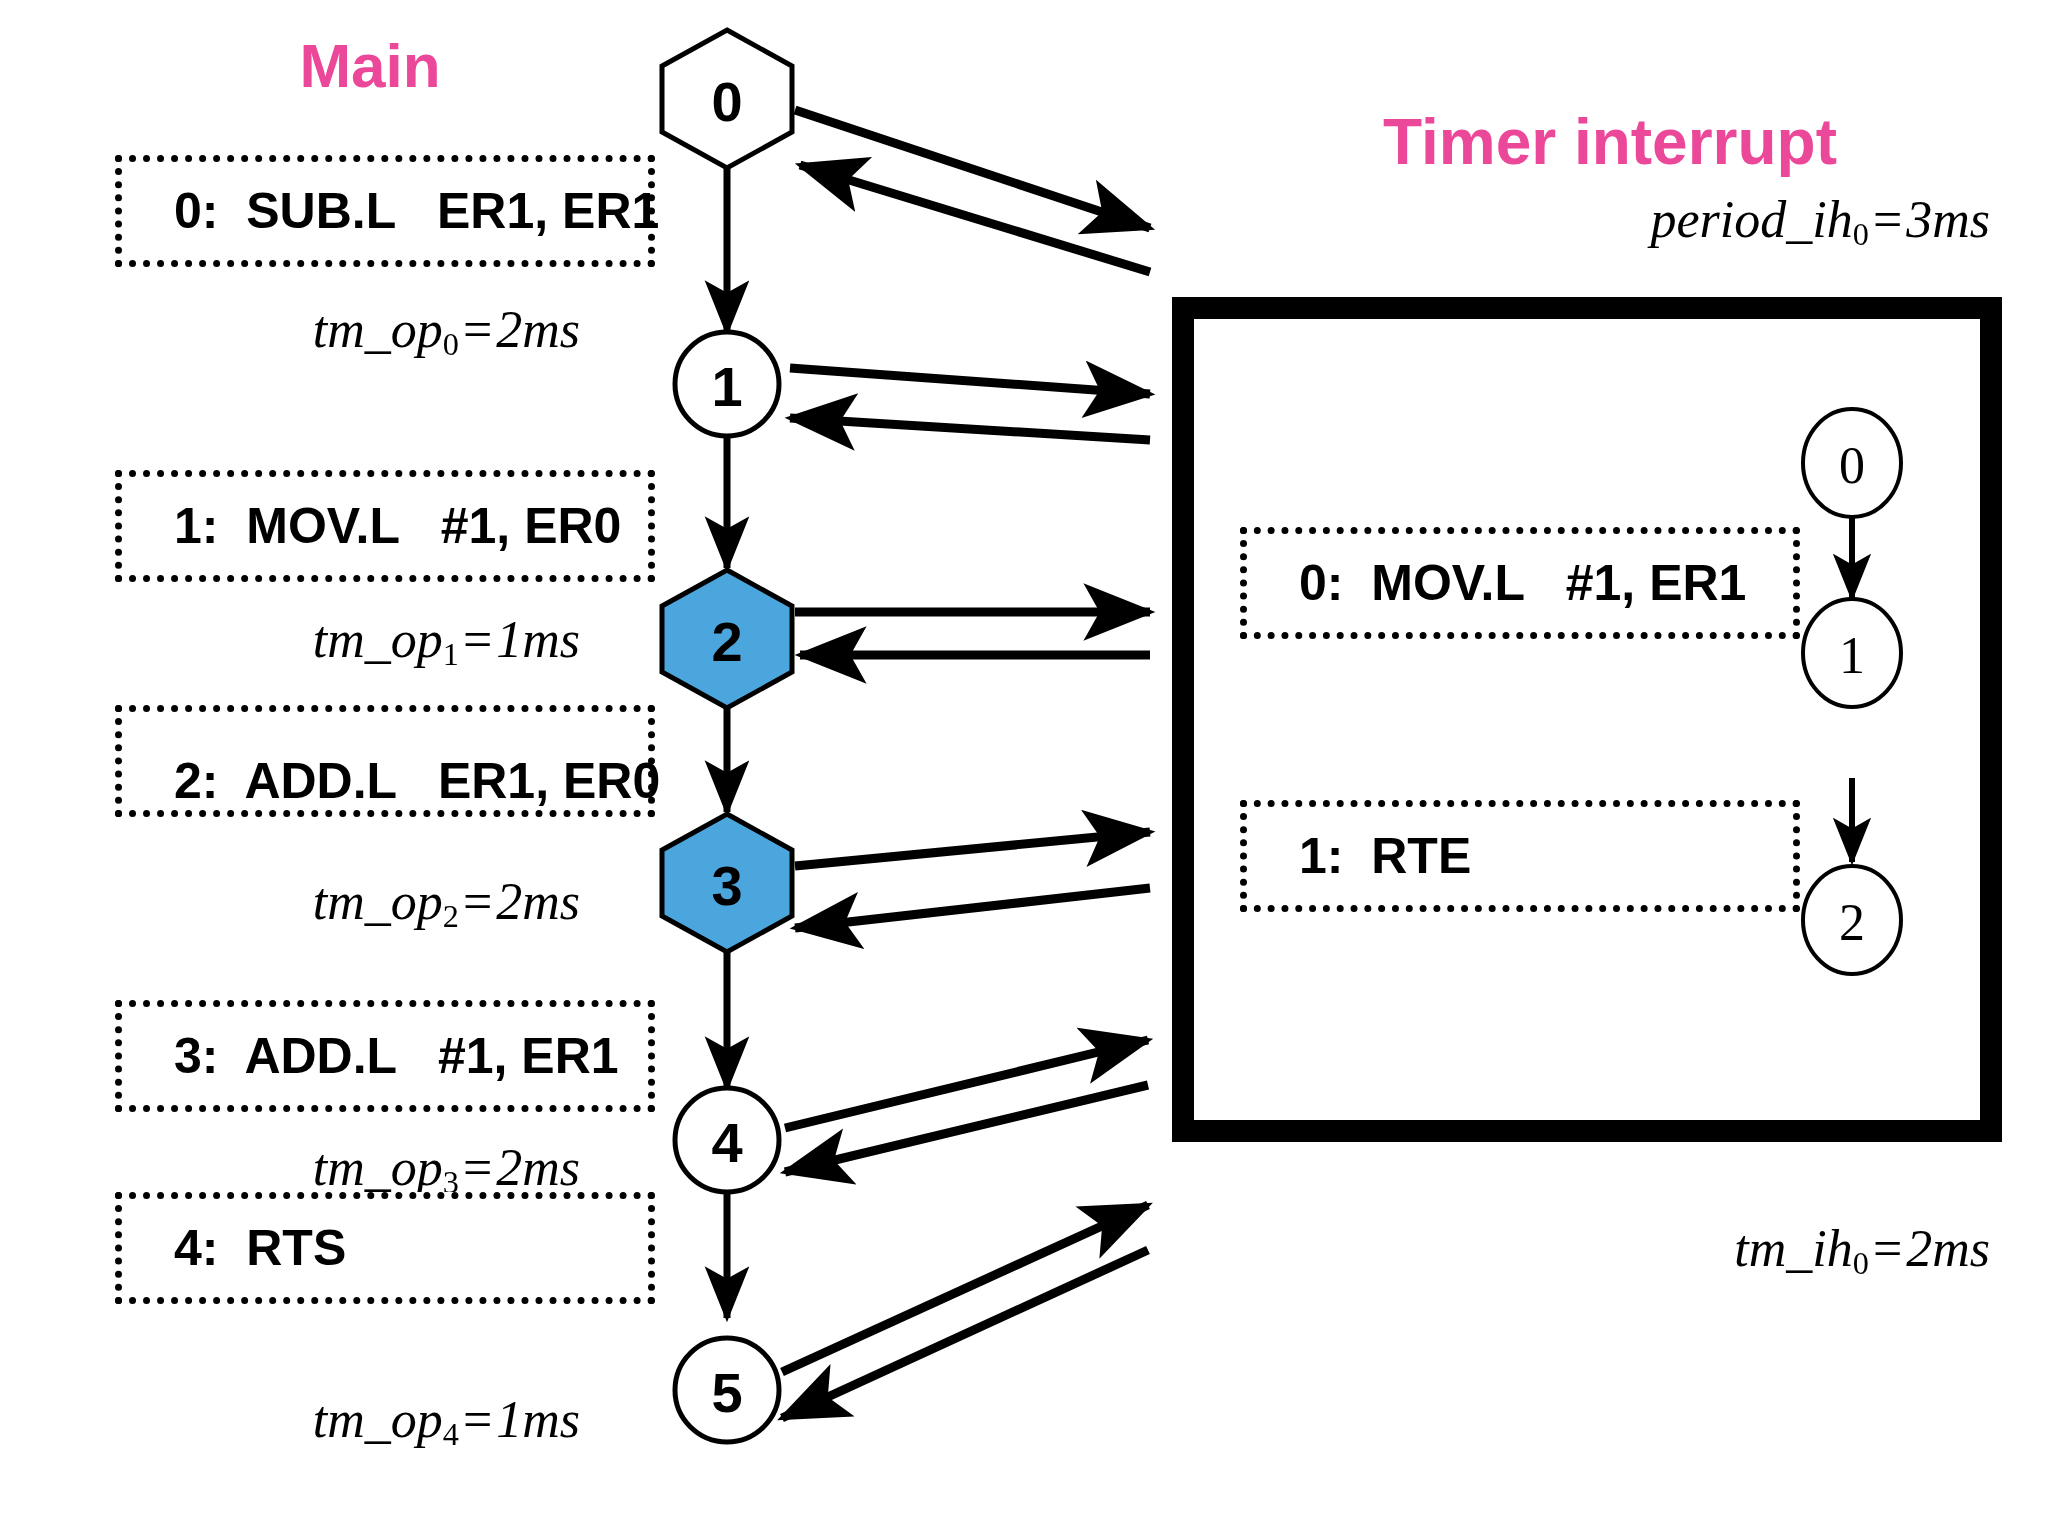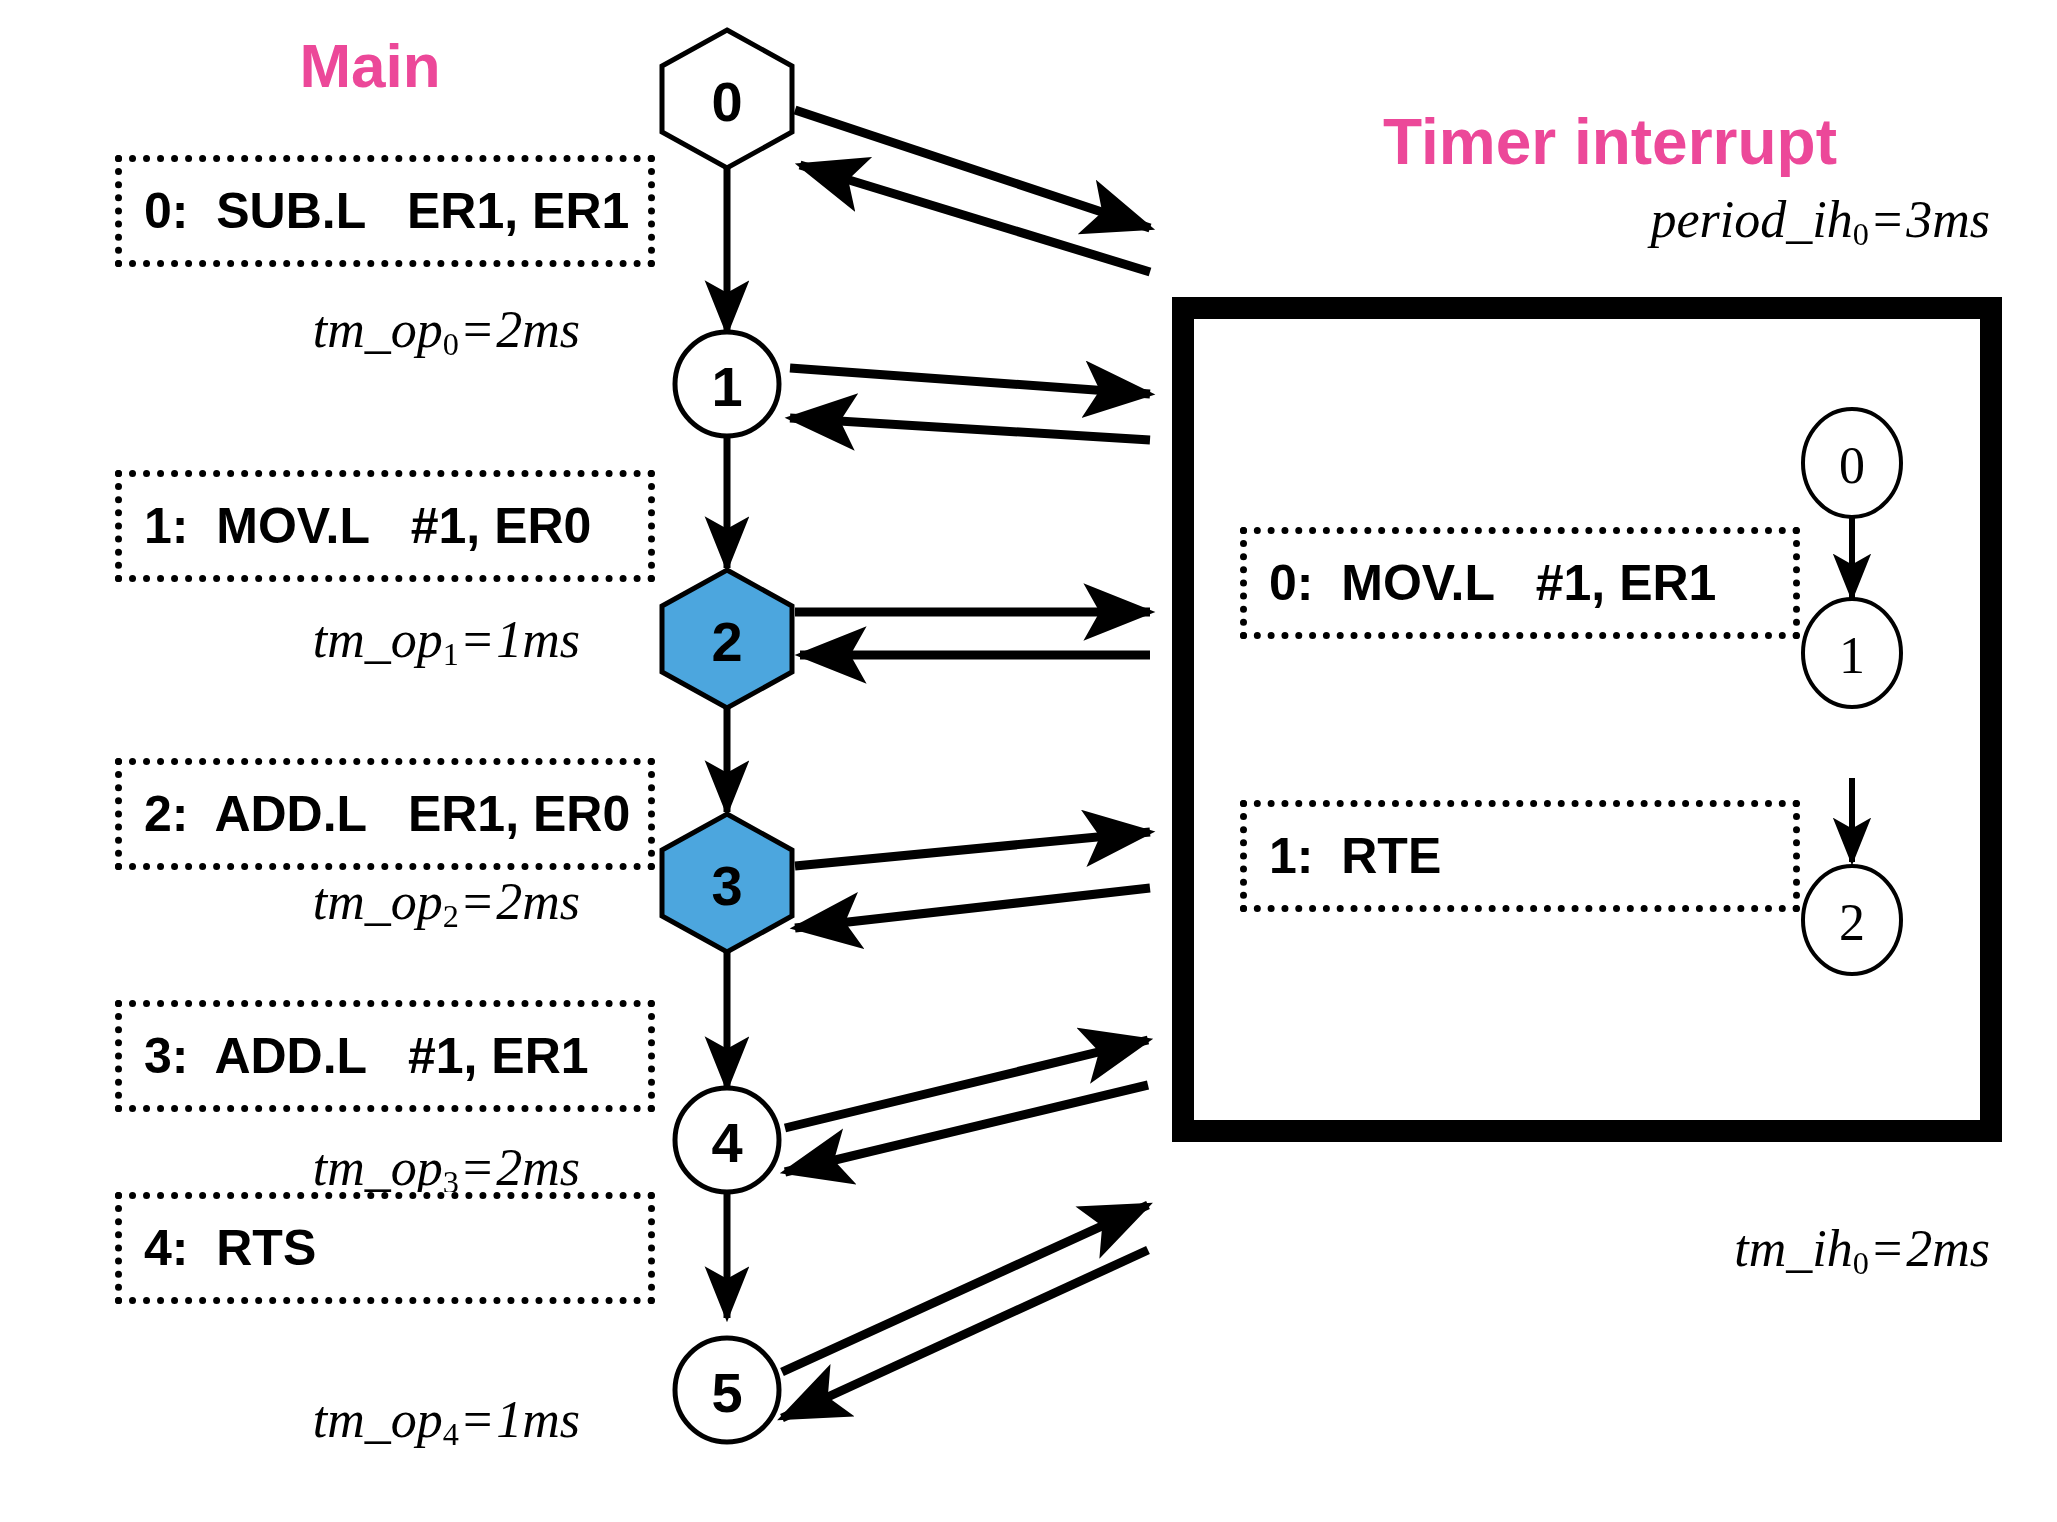--- a/index.html
+++ b/index.html
@@ -46,20 +46,21 @@
     align-items:center;
     padding-left:22px;
   }
   .instr-text{
     font-family:"Liberation Sans",sans-serif;
     font-weight:bold;
     font-size:50px;
     color:#000;
     white-space:pre;
     letter-spacing:0px;
+    margin-left:30px;
   }
   .main-instr{left:115px;width:540px;height:112px;}
   .ih-instr{left:1240px;width:560px;height:112px;}
 
   
   #timer-frame{
     left:1172px;top:297px;width:830px;height:845px;
     border:22px solid #000;
     background:#fff;
     box-sizing:border-box;
@@ -97,21 +98,21 @@
   <span>tm_op</span><sub>0</sub><span class="eq">=</span><span>2ms</span>
 </div>
 
 <div class="abs instr-box main-instr" style="top:470px;">
   <span class="instr-text">1:  MOV.L   #1, ER0</span>
 </div>
 <div class="abs mathlabel tm-op" style="top:610px;">
   <span>tm_op</span><sub>1</sub><span class="eq">=</span><span>1ms</span>
 </div>
 
-<div class="abs instr-box main-instr" style="top:758px;">
+<div class="abs instr-box main-instr" style="top:705px;align-items:flex-end;">
   <span class="instr-text">2:  ADD.L   ER1, ER0</span>
 </div>
 <div class="abs mathlabel tm-op" style="top:872px;">
   <span>tm_op</span><sub>2</sub><span class="eq">=</span><span>2ms</span>
 </div>
 
 <div class="abs instr-box main-instr" style="top:1000px;">
   <span class="instr-text">3:  ADD.L   #1, ER1</span>
 </div>
 <div class="abs mathlabel tm-op" style="top:1138px;">

